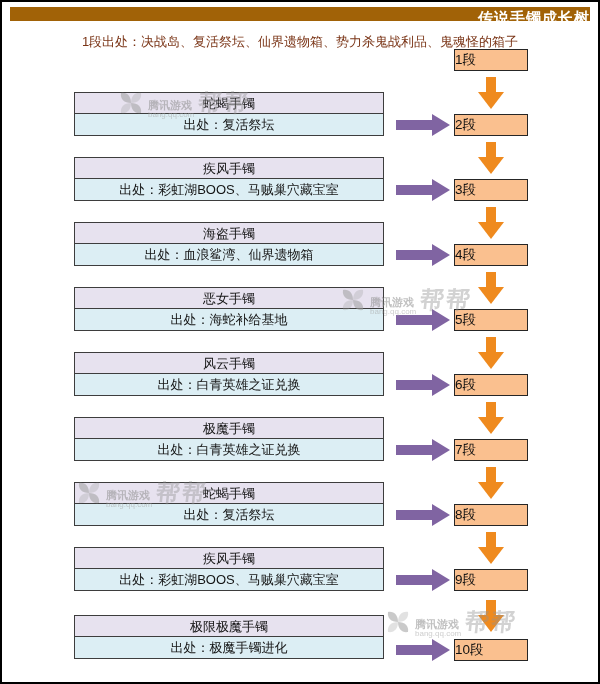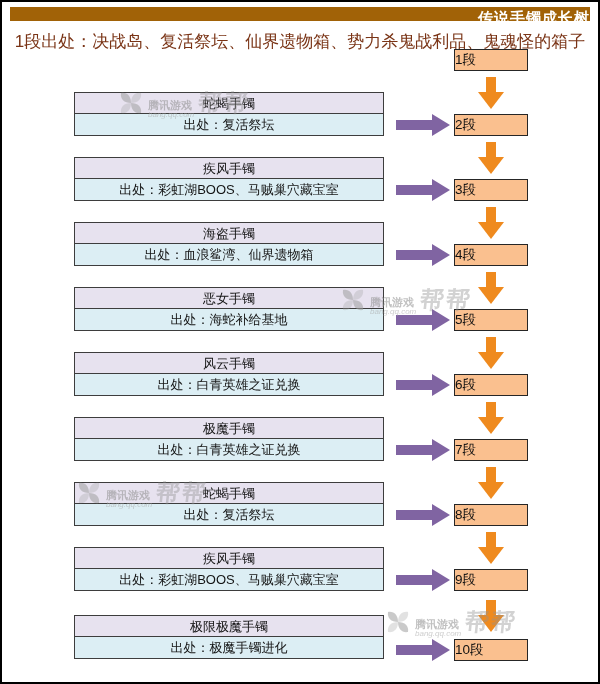--- a/index.html
+++ b/index.html
@@ -8,21 +8,21 @@
     position:relative; width:600px; height:684px; background:#ffffff;
     border:2px solid #000; overflow:hidden;
   }
   .titlebar{
     position:absolute; left:8px; right:8px; top:5px; height:14px;
     background:#a16207; color:#fff; font-weight:bold; font-size:15px;
     text-align:right; line-height:21px; letter-spacing:1px;
   }
   .subtitle{
     position:absolute; left:0; top:31px; width:100%; text-align:center;
-    color:#7a3416; font-size:17px; line-height:17px;
+    color:#7a3416; font-size:13px; line-height:17px;
   }
   .bracelet-box{
     position:absolute; left:72px; width:310px;
     border:1.5px solid #3d3d3d; background:#fff;
   }
   .bracelet-header{
     height:21px; background:#e7e2ef; border-bottom:1px solid #3d3d3d;
     text-align:center; font-size:13px; line-height:21px; color:#141414;
   }
   .bracelet-source{
@@ -35,21 +35,21 @@
     font-size:13.5px; line-height:19px; color:#111;
   }
   .down-arrow{ position:absolute; left:476px; width:26px; height:32px; }
   .right-arrow{ position:absolute; left:394px; width:54px; height:22px; }
   .watermark{
     position:absolute; display:flex; align-items:center; gap:4px;
     opacity:.55; pointer-events:none; z-index:5; white-space:nowrap;
   }
   .wm-col{ display:flex; flex-direction:column; line-height:10px;margin-top:14px; }
   .wm-brand{ font-size:11px; color:#8f8f8f; font-weight:bold; }
-  .wm-url{ font-size:8px; color:#a5a5a5; font-style:italic; }
+  .wm-url{ font-size:8px; color:#a5a5a5; }
   .wm-badge{
     font-size:24px; font-weight:bold; color:rgba(145,145,145,.75);
     letter-spacing:2px; transform:skewX(-6deg); line-height:24px;
   }
 </style>
 </head>
 <body>
 
 <div class="canvas">
 

